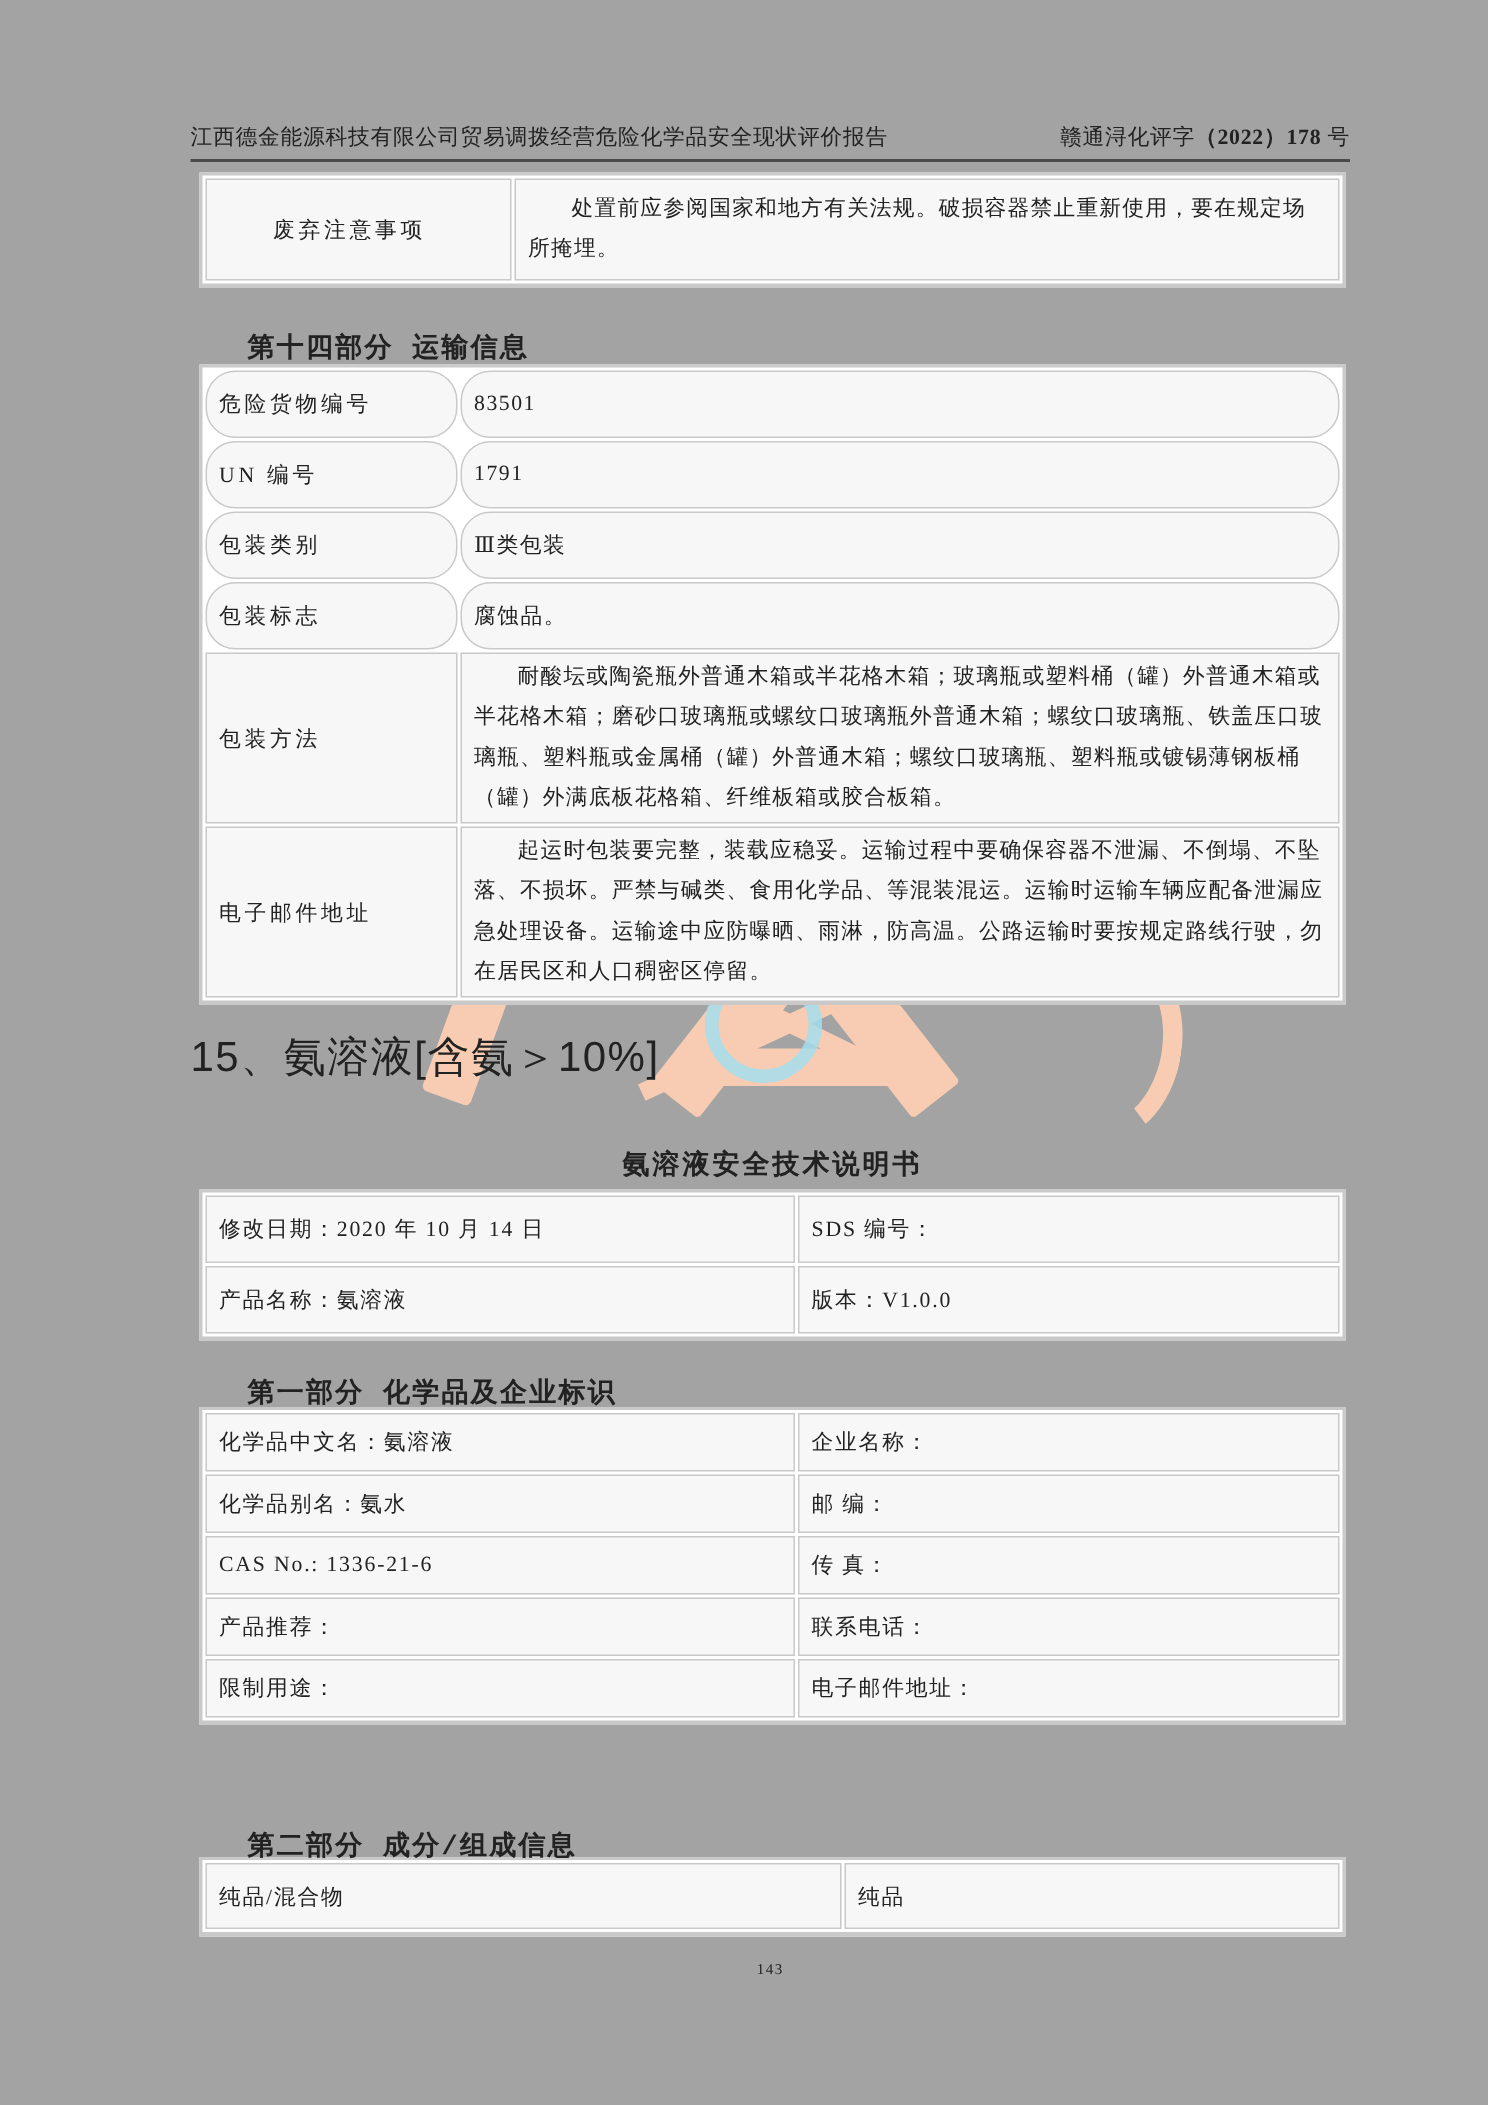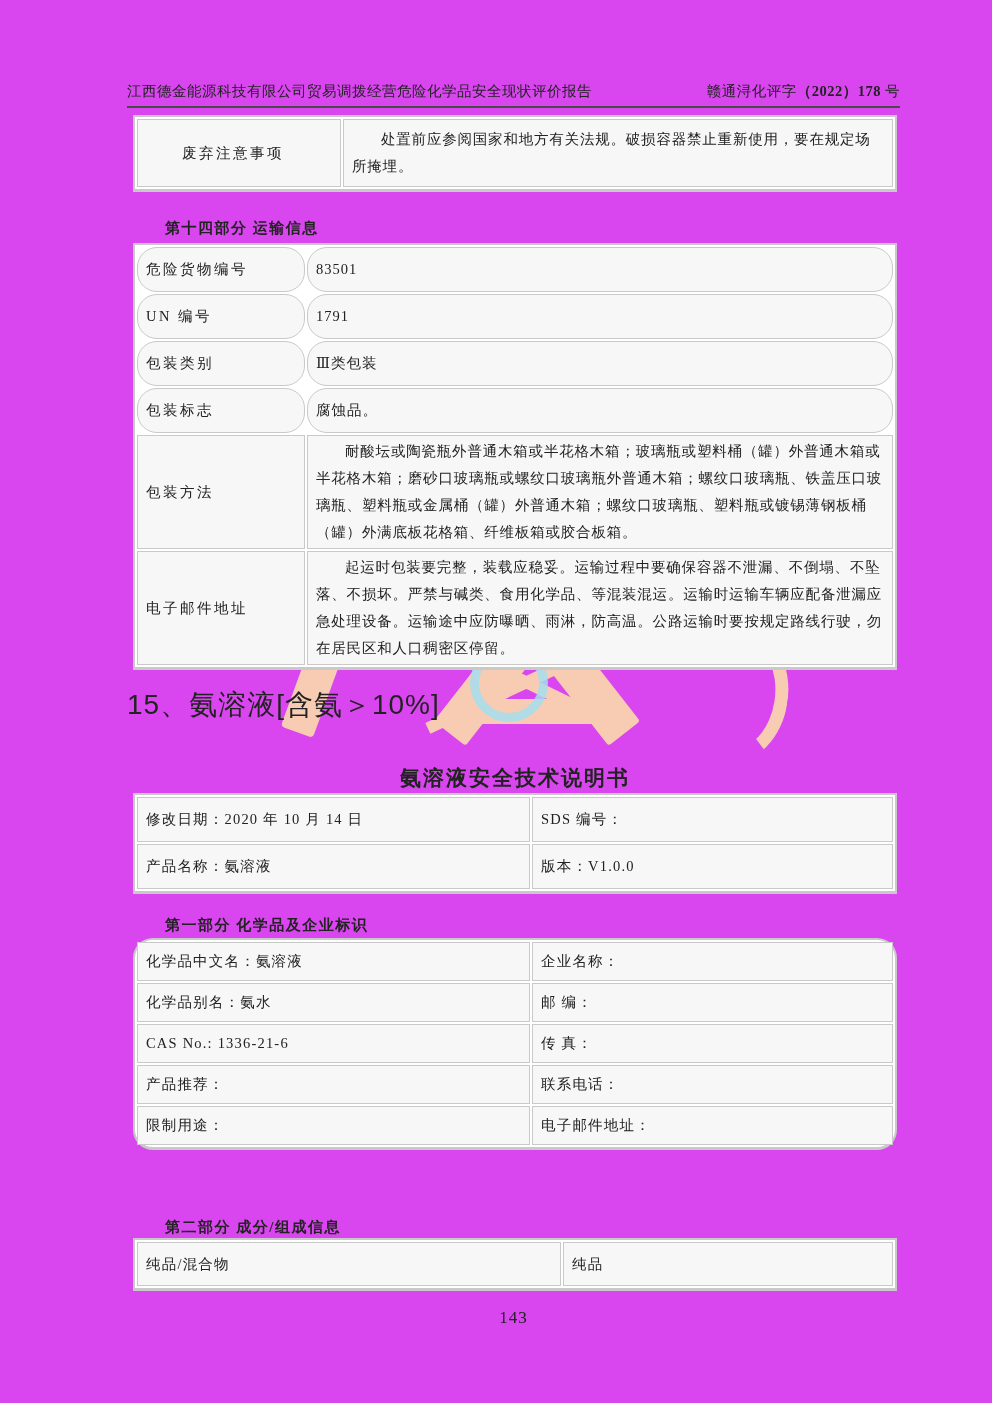--- a/index.html
+++ b/index.html
@@ -1,19 +1,19 @@
 <!DOCTYPE html>
 <html><head>
 <meta charset="utf-8">
 <style>
   html,body { margin:0; padding:0; background:#ffffff; }
   .page {
     position:relative;
     width:992px; height:1403px;
-    background:#d946ef;
+    background:#a3a3a3;
     font-family:"Liberation Serif","DejaVu Serif",serif;
     color:#222222;
     overflow:hidden;
   }
   
   .hdr {
     position:absolute; left:127px; top:82px; width:773px;
     display:flex; justify-content:space-between; align-items:baseline;
     font-size:14.5px; letter-spacing:0.5px; white-space:nowrap;
   }
@@ -52,47 +52,47 @@
   .t2 tr.short td { height:39px;border-radius:20px; }
   .t3 td { height:39px; padding-left:35px; letter-spacing:1.2px; }
   .t3 .c1 { width:375px; }
   .t4 td { height:33px; padding-left:35px; letter-spacing:1.2px; }
   .t4 .c1 { width:375px; }
   .t5 td { height:38px; padding-left:35px; letter-spacing:1.2px; }
   .t5 .c1 { width:406px; }
   .t1 { top:115px; }
   .t2 { top:243px; }
   .t3 { top:793px; }
-  .t4 { top:938px;border-radius:20px; }
+  .t4 { top:938px; }
   .t5 { top:1238px; }
   
   .sec-heading {
     position:absolute; left:165px;
-    font-family:Liberation Serif, serif;
-    font-weight:bold; font-size:15px; letter-spacing:1.5px;
+    font-family:Liberation Mono, monospace;
+    font-weight:bold; font-size:18px; letter-spacing:1.5px;
     z-index:2;
     text-align:right;
   }
   .h14 { top:219px; }
   .h1  { top:916px; }
   .h2  { top:1218px; }
   .chem-heading {
     position:absolute; left:127px; top:686px;
     font-family:"Liberation Sans","DejaVu Sans",sans-serif;
     font-size:28px; letter-spacing:1px; z-index:2;
   }
   .sds-title {
     position:absolute; left:133px; top:764px; width:764px;
     text-align:center;
     font-family:"Liberation Sans","DejaVu Sans",sans-serif;
-    font-weight:bold; font-size:21px; letter-spacing:2px; z-index:2;
+    font-weight:bold; font-size:18px; letter-spacing:2px; z-index:2;
   }
   .footer {
     position:absolute; left:127px; top:1308px; width:773px;
-    text-align:center; font-size:17px; letter-spacing:1px;
+    text-align:center; font-size:10px; letter-spacing:1px;
   }
   
   .wm { position:absolute; left:0; top:0; width:992px; height:1403px; z-index:0; }
   .wm div { position:absolute; }
   .wm .peach { background:#f8ccb2; }
   .wm-l1   { left:296px; top:640px; width:34px; height:95px; transform:rotate(20deg); border-radius:4px; }
   .wm-legL { left:466px; top:628px; width:40px; height:118px; transform:rotate(38deg); border-radius:3px; }
   .wm-legR { left:568px; top:628px; width:40px; height:118px; transform:rotate(-38deg); border-radius:3px; }
   .wm-bar  { left:468px; top:699px; width:144px; height:25px; border-radius:3px; }
   .wm-x1   { left:418px; top:678px; width:210px; height:12px; transform:rotate(-25deg); }

